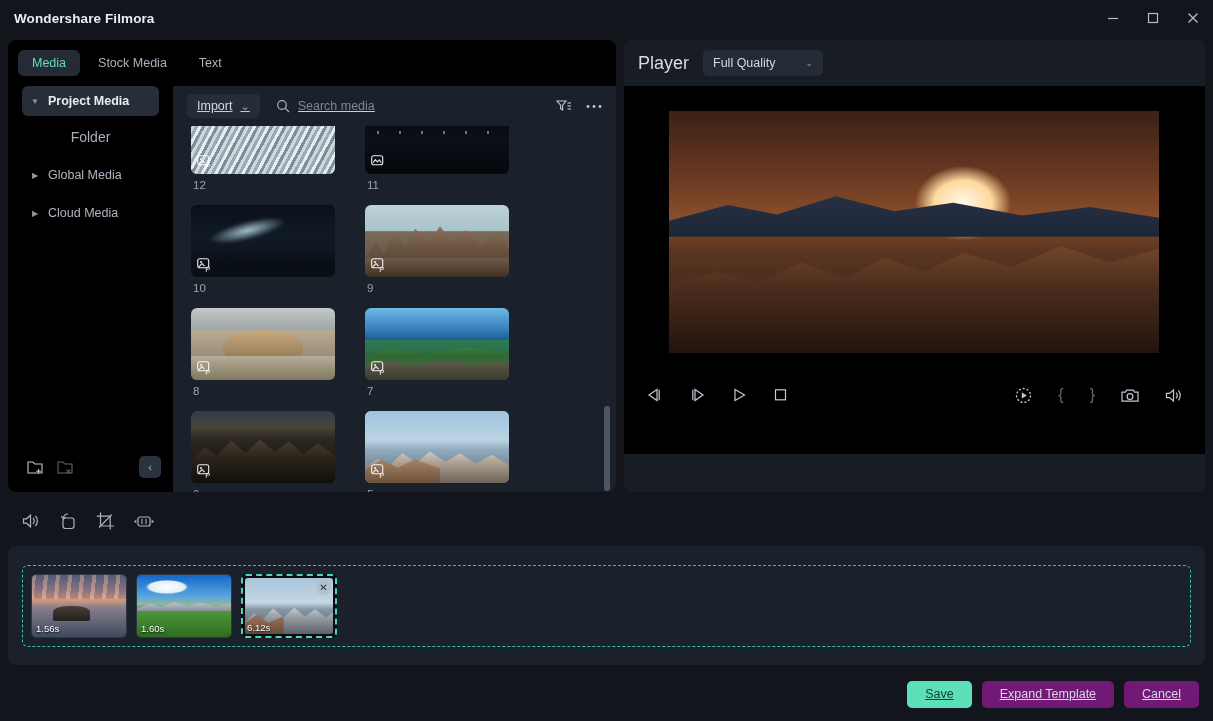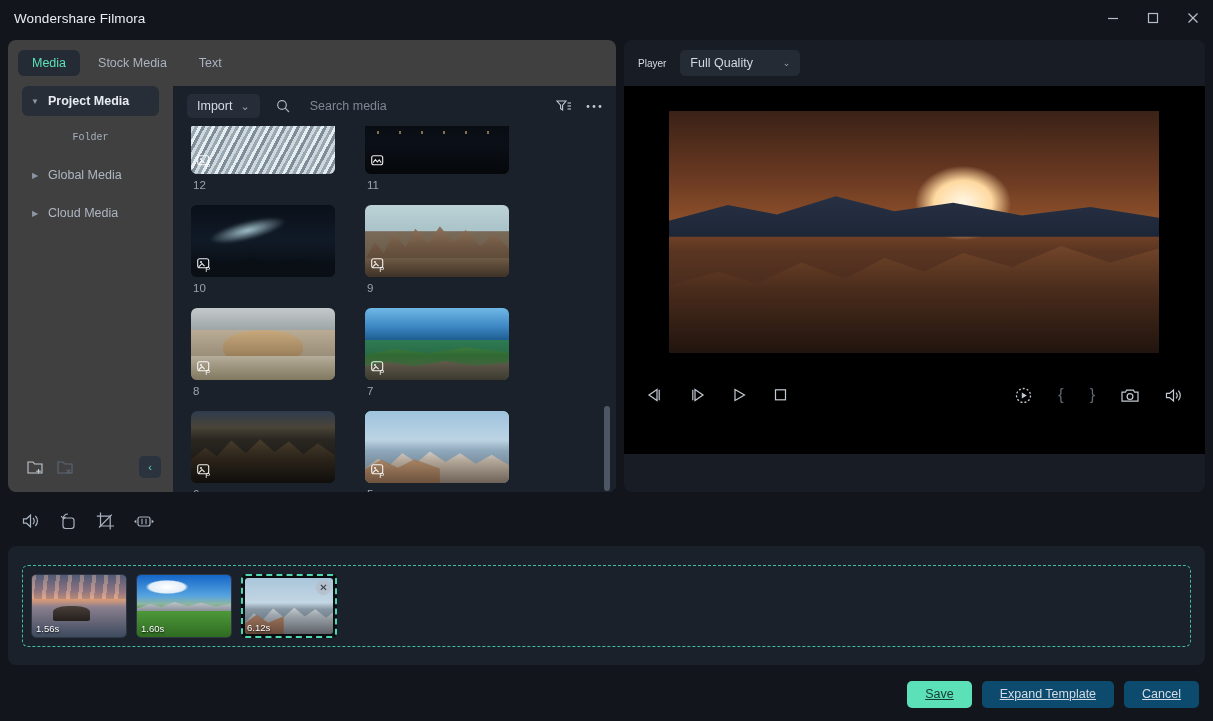--- a/index.html
+++ b/index.html
@@ -12,72 +12,72 @@
   }
   .app { position: relative; width: 1213px; height: 721px; background: #12161c; }
 
   
   .titlebar {
     position: absolute; left: 0; top: 0; width: 1213px; height: 36px;
     background: #12161c;
     display: flex; align-items: center;
   }
   .app-title {
-    margin-left: 14px; font-size: 13.5px; font-weight: normal; color: #e9edf3;
+    margin-left: 14px; font-size: 13.5px; font-weight: bold; color: #e9edf3;
     letter-spacing: .1px;
   }
   .win-controls { position: absolute; right: 0; top: 0; height: 36px; display: flex; }
   .win-btn {
     width: 40px; height: 36px; display: flex; align-items: center; justify-content: center;
     color: #b5bdc9;
   }
 
   
   .media-panel {
     position: absolute; left: 8px; top: 40px; width: 608px; height: 452px;
-    background: #404040; border-radius: 8px;
+    background: #000000; border-radius: 8px;
   }
   .tabs { display: flex; align-items: center; height: 46px; padding-left: 10px; gap: 4px; }
   .tab {
     padding: 6px 14px; font-size: 12.5px; border-radius: 6px; color: #aab2bf;
   }
   .tab.active { background: #242b35; color: #5ce0b8; }
 
   .panel-body { position: absolute; left: 0; top: 46px; right: 0; bottom: 0; display: flex; }
 
   .sidebar { width: 165px; position: relative; height: 406px; }
   .side-item {
     margin: 0 14px 8px 14px; height: 30px; border-radius: 6px;
     display: flex; align-items: center; font-size: 12.5px; color: #aeb6c2;
   }
   .side-item.sel { background: #272e38; color: #e8ecf2; font-weight: bold; }
   .side-item .caret { width: 26px; text-align: center; font-size: 8px; color: #8d96a3; }
   .side-folder {
     margin: 0 14px 10px 14px; height: 26px; display: flex; align-items: center;
-    justify-content: center; font-size: 10px; color: #a7afbb; font-family: Liberation Mono, monospace;
+    justify-content: center; font-size: 14px; color: #a7afbb;
   }
   .side-bottom {
     position: absolute; left: 0; bottom: 10px; width: 165px; height: 30px;
     display: flex; align-items: center; padding: 0 12px;
   }
   .ico-btn { width: 30px; height: 26px; display: flex; align-items: center; justify-content: center; color: #c2c9d4; }
   .ico-btn.dim { color: #5d6673; }
   .collapse-btn {
     margin-left: auto; width: 22px; height: 22px; border-radius: 5px; background: #2b3views;
     background: #2b333e; display: flex; align-items: center; justify-content: center;
     color: #5ce0b8; font-size: 11px;
   }
 
-  .grid-area { flex: 1; position: relative; background: #1b212a; border-radius: 0 0 8px 0; }
+  .grid-area { flex: 1; position: relative; background: #1b212a; border-radius: 0 0 8px 0; text-decoration: underline; }
   .grid-toolbar { height: 40px; display: flex; align-items: center; padding: 0 14px; gap: 10px; }
   .import-btn {
     display: flex; align-items: center; gap: 8px; background: #262d38; color: #d5dbe4;
     font-size: 12.5px; padding: 5px 10px; border-radius: 5px;
   }
-  .search-wrap { display: flex; align-items: center; gap: 20px; margin-left: 6px; }
+  .search-wrap { display: flex; align-items: center; gap: 8px; margin-left: 6px; }
   .search-input {
     background: transparent; border: none; outline: none; color: #cfd6e0;
     font-size: 12.5px; font-family: "Liberation Sans", sans-serif; width: 180px;
   }
   .search-input::placeholder { color: #7e8794; }
   .tool-right { margin-left: auto; display: flex; align-items: center; gap: 14px; color: #c2c9d4; }
 
   .grid-scroll {
     position: absolute; left: 0; top: 40px; right: 0; bottom: 0;
     overflow: hidden;
@@ -102,21 +102,21 @@
     position: absolute; right: 6px; top: 280px; width: 6px; height: 85px;
     background: #4d5664; border-radius: 3px;
   }
 
   
   .player-panel {
     position: absolute; left: 624px; top: 40px; width: 581px; height: 452px;
     background: #181d25; border-radius: 8px;
   }
   .player-head { height: 46px; display: flex; align-items: center; padding-left: 14px; gap: 14px; }
-  .player-label { font-size: 10px; color: #d6dce5; }
+  .player-label { font-size: 18px; color: #d6dce5; }
   .quality-select {
     background: #242b35; border-radius: 5px; height: 26px; width: 120px;
     display: flex; align-items: center; padding: 0 10px; font-size: 12.5px; color: #d2d9e2;
   }
   .quality-select .chev { margin-left: auto; font-size: 9px; color: #9aa3af; }
 
   .stage {
     position: absolute; left: 0; top: 46px; width: 581px; height: 368px; background: #000;
   }
   .preview {
@@ -182,21 +182,21 @@
   
   .footer {
     position: absolute; left: 0; bottom: 0; width: 1213px; height: 54px;
     display: flex; align-items: center; justify-content: flex-end; gap: 10px; padding-right: 14px;
   }
   .btn {
     height: 27px; border-radius: 5px; display: flex; align-items: center; justify-content: center;
     font-size: 12.5px; padding: 0 18px; text-decoration: underline;
   }
   .btn.primary { background: #5ce0b8; color: #163a31; }
-  .btn.ghost { background: #0c4a6e; color: #d5dbe4; }
+  .btn.ghost { background: #701a75; color: #d5dbe4; }
 
   
   .pic { position: absolute; inset: 0; }
   .pic.sunset-mtn {
     background:
       radial-gradient(ellipse 14% 22% at 60% 38%, #fff8e8 0%, #ffd9a0 42%, rgba(255,180,110,0) 70%),
       linear-gradient(180deg,#3a2117 0%,#6b3a22 28%,#8a4e2a 44%,#5a3522 58%,#2d1a13 100%);
   }
   .pic.sunset-mtn::before {
     content:""; position:absolute; left:0; right:0; top:52%; bottom:0;

